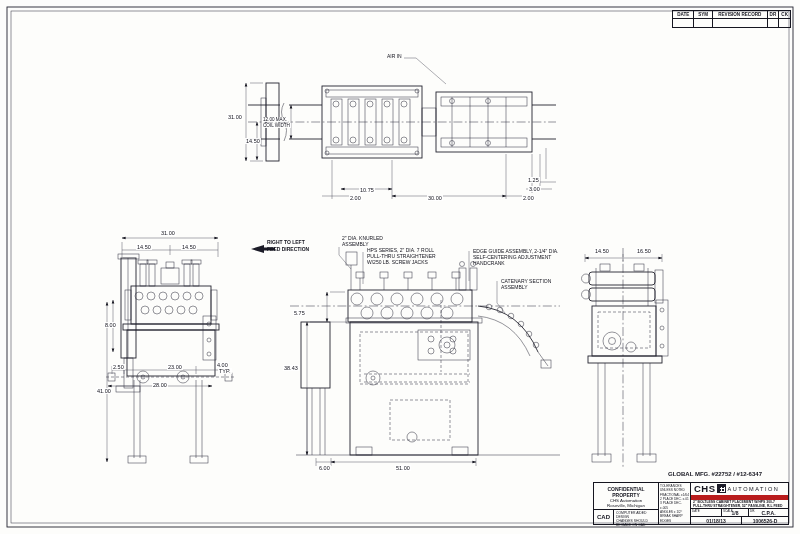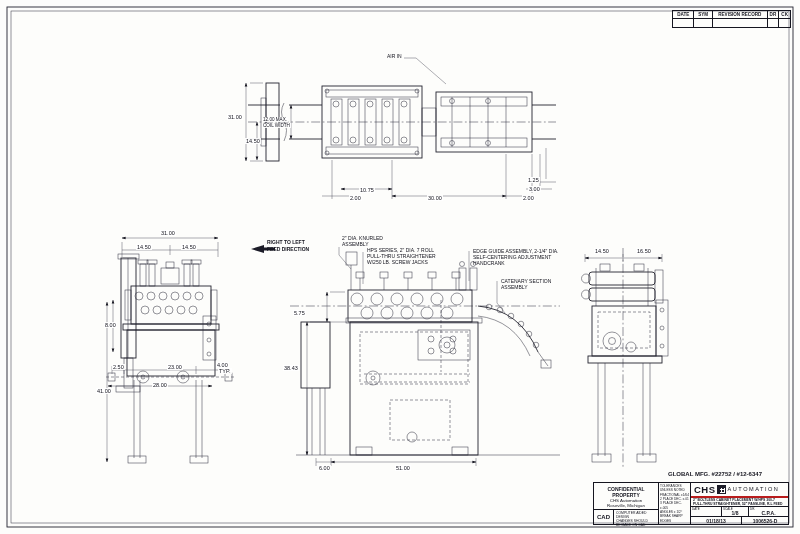--- a/index.html
+++ b/index.html
@@ -32,21 +32,21 @@
   .tb .colA{width:64px;border-right:1px solid #15151f;display:flex;flex-direction:column;}
   .tb .conf{flex:1;text-align:center;padding-top:3px;border-bottom:1px solid #15151f;}
   .tb .conf .l1{font-weight:bold;font-size:5px;}
   .tb .conf .l2,.tb .conf .l3{font-size:4.4px;}
   .tb .cadrow{height:14px;display:flex;align-items:stretch;}
   .tb .cadbox{width:19px;border-right:1px solid #15151f;display:flex;align-items:center;justify-content:center;
               font-weight:bold;font-size:6px;}
   .tb .cadnotes{flex:1;font-size:3.4px;line-height:1.2;padding:1px 0 0 2px;}
   .tb .colT{width:29px;border-right:1px solid #15151f;font-size:3.2px;line-height:1.35;padding:1px 1px;}
   .tb .colB{flex:1;display:flex;flex-direction:column;}
-  .tb .logo{height:14px;border-bottom:2px solid #b91c1c;display:flex;align-items:center;padding-left:3px;text-align:center;}
+  .tb .logo{height:14px;border-bottom:5px solid #b91c1c;display:flex;align-items:center;padding-left:3px;text-align:center;}
   .tb .chs{font-weight:bold;font-size:9.5px;letter-spacing:.5px;}
   .tb .sq{width:7px;height:7px;background:#1c1c28;margin:0 2px 0 1px;
           box-shadow:inset 0 2px 0 0 #1c1c28, inset 2px 0 0 0 #1c1c28;border:1px solid #1c1c28;
           background-image:linear-gradient(#fff 1px,transparent 1px),linear-gradient(90deg,#fff 1px,transparent 1px);
           background-size:3px 3px;}
   .tb .auto{font-size:5.6px;letter-spacing:1.5px;}
   .tb .desc{height:9px;border-bottom:1px solid #15151f;font-size:3.4px;font-weight:bold;line-height:1.25;padding-left:2px;}
   .tb .vrow{display:flex;height:9px;border-bottom:1px solid #15151f;}
   .tb .vrow:last-child{border-bottom:none;height:8px;}
   .tb .vcell{border-right:1px solid #15151f;position:relative;display:flex;align-items:flex-end;

